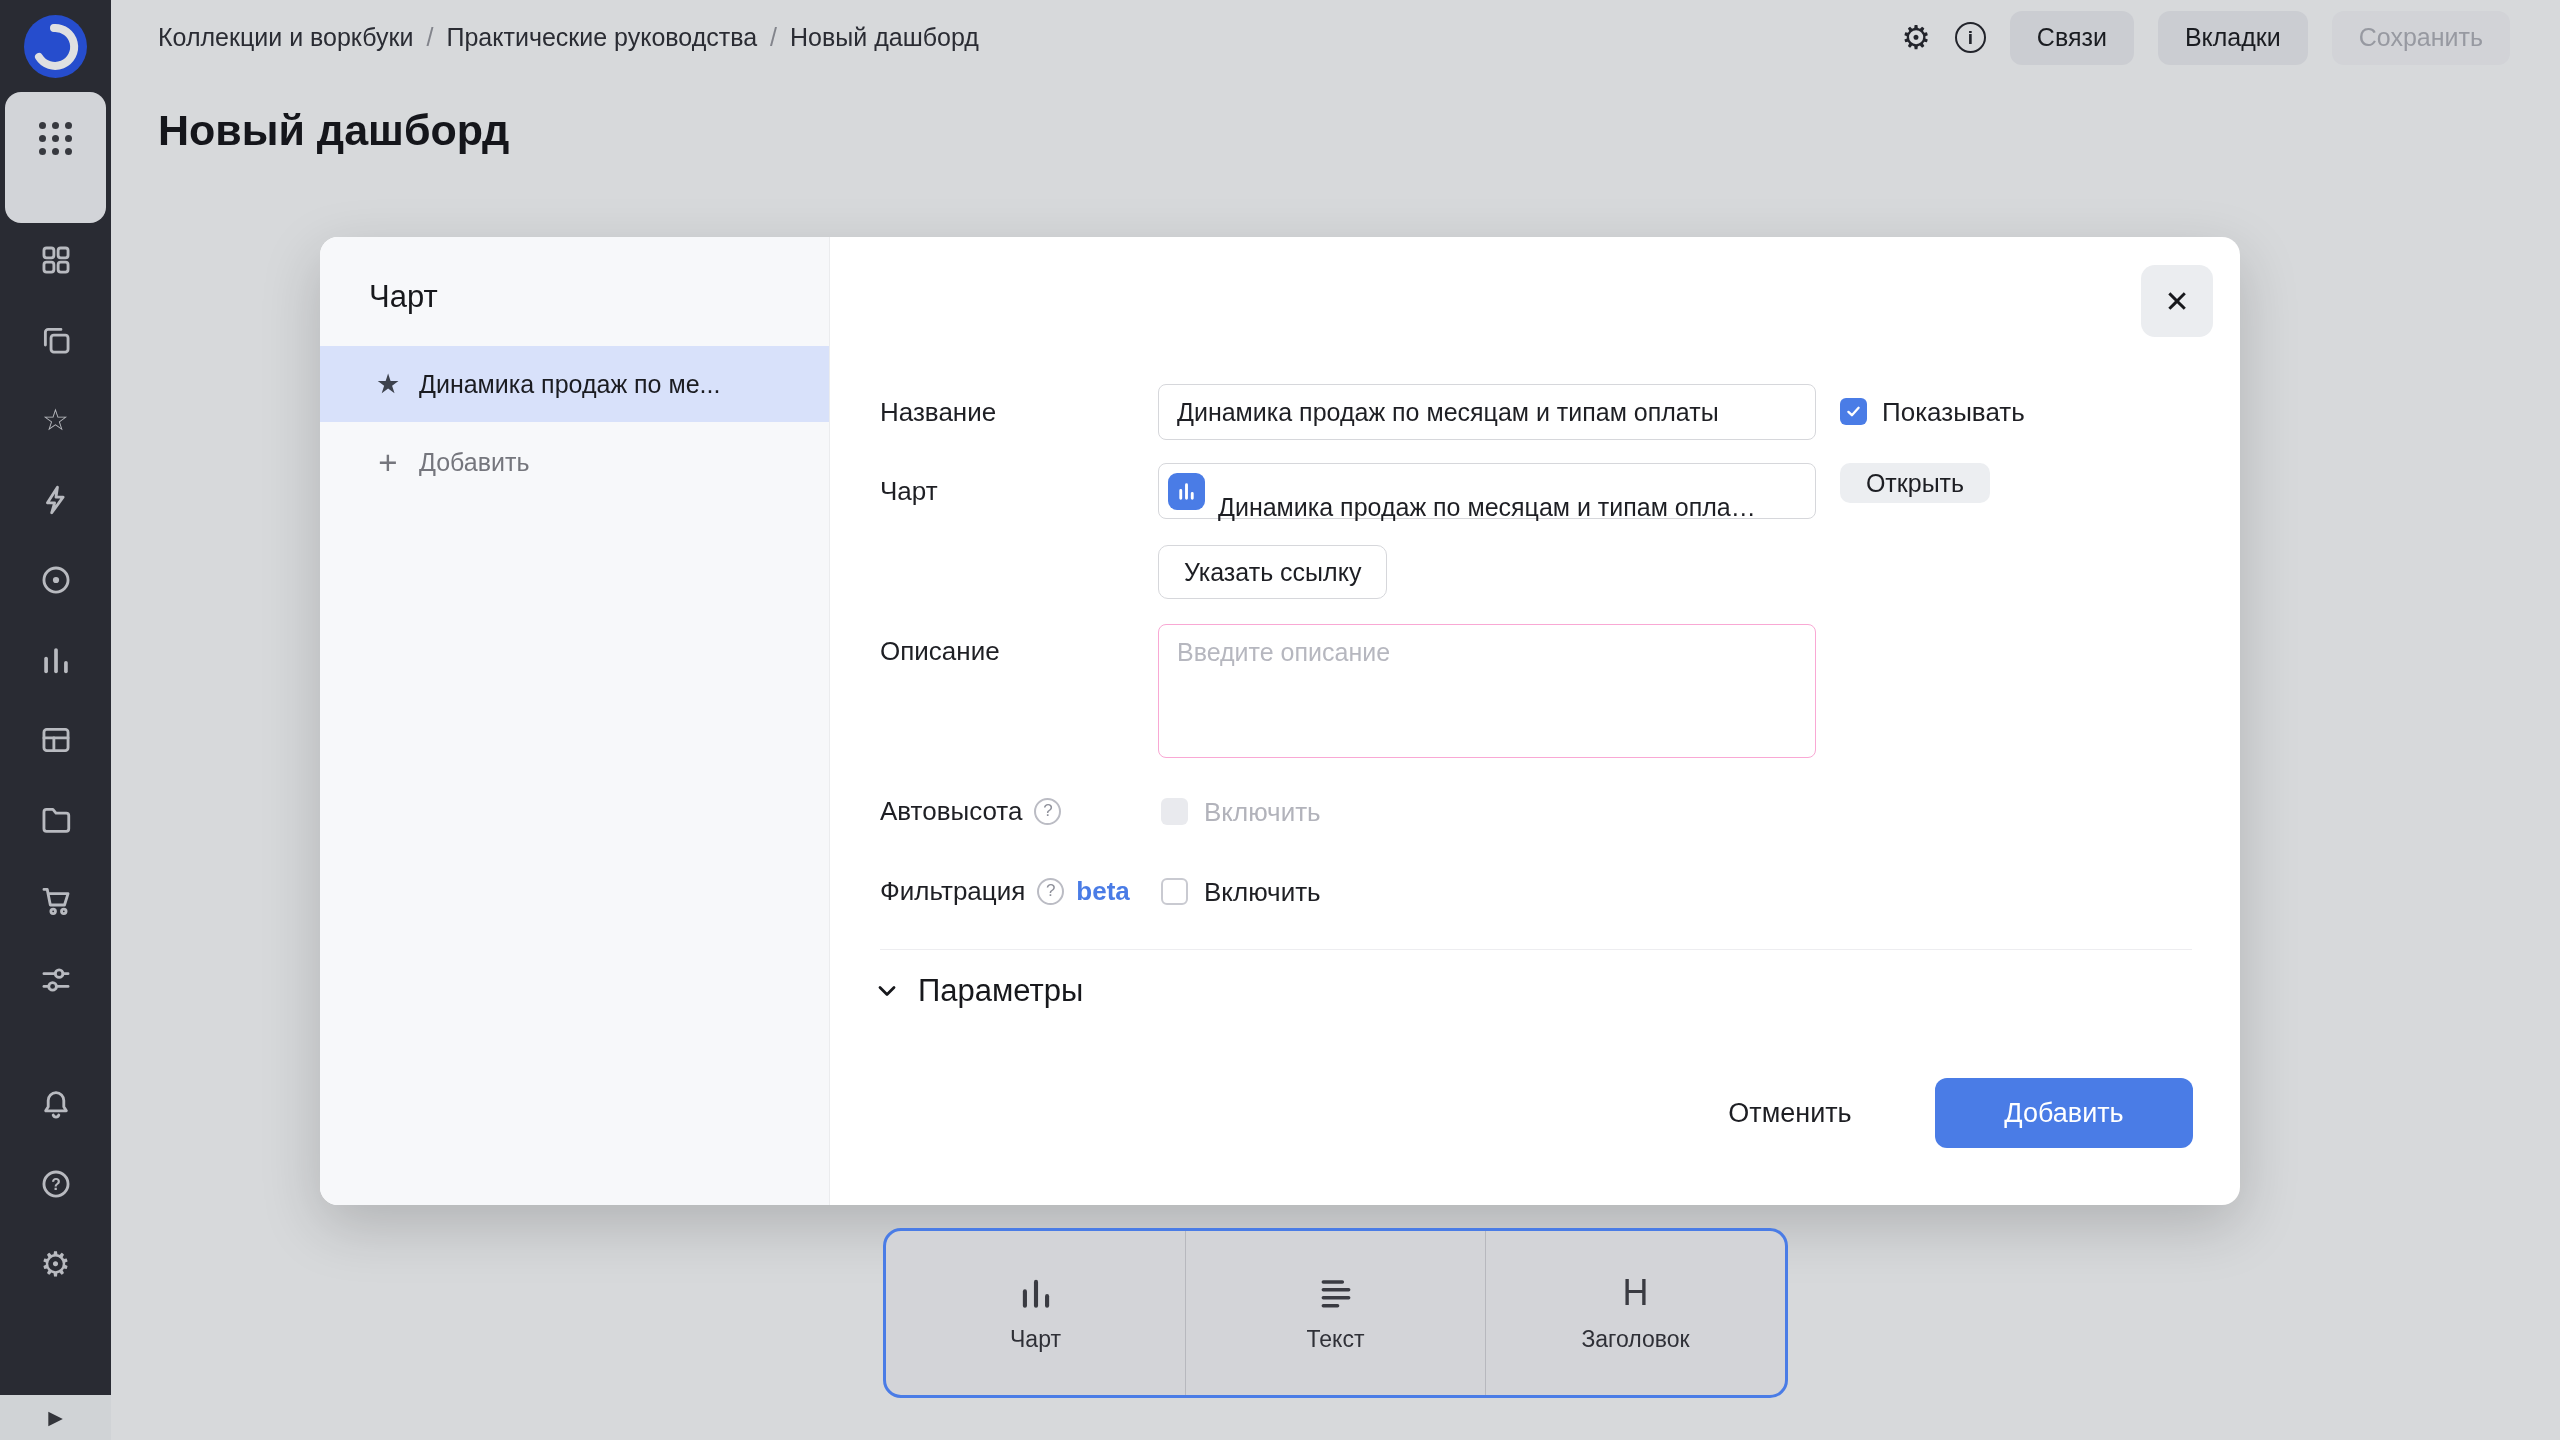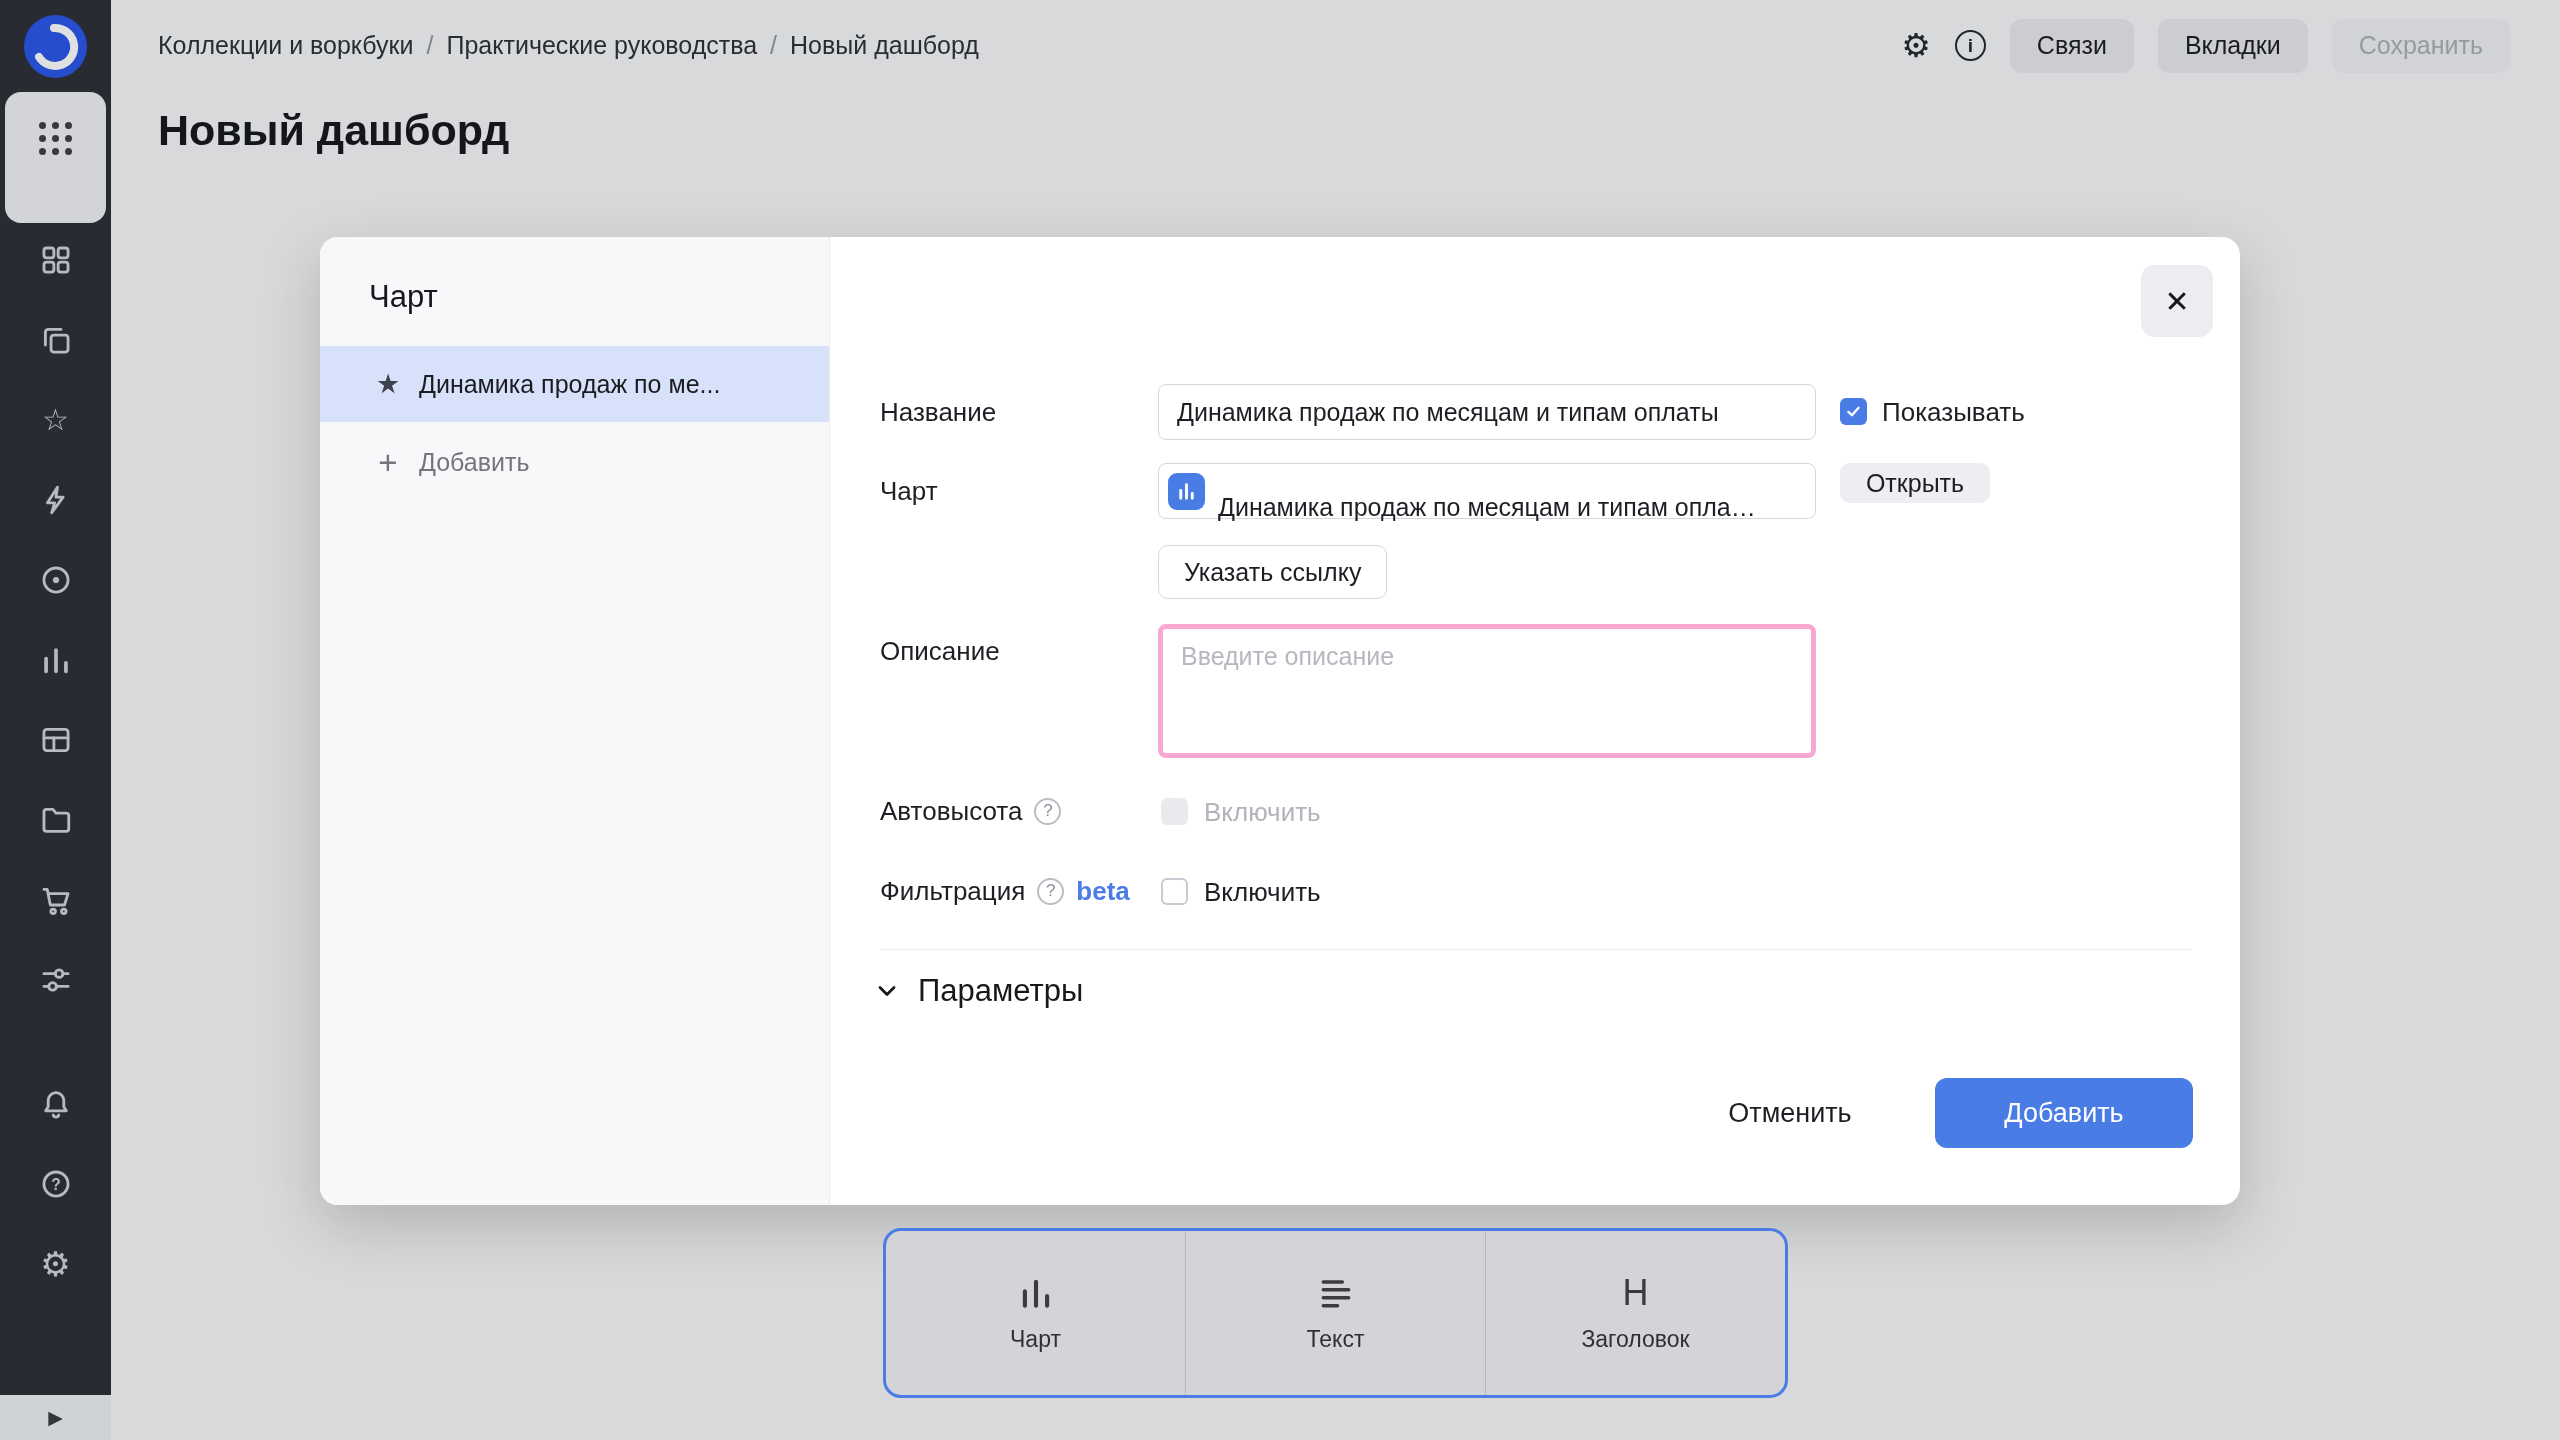--- a/index.html
+++ b/index.html
@@ -20,21 +20,21 @@
   .icon-stack { position:absolute; left:0; right:0; display:flex; flex-direction:column; gap:32px; }
   .stack-main { top:236px; }
   .stack-bottom { top:1080px; }
   .sicon { height:48px; display:flex; align-items:center; justify-content:center; color:#d3d4d9; cursor:pointer; }
   .sicon svg { stroke:currentColor; fill:none; stroke-width:2; stroke-linecap:round; stroke-linejoin:round; }
   .glyph30 { font-size:30px; line-height:1; }
   .glyph34 { font-size:34px; line-height:1; }
   .side-footer { position:absolute; bottom:0; left:0; right:0; height:45px; background:#eef0f3; display:flex; align-items:center; justify-content:center; color:#3a3b41; font-size:19px; cursor:pointer; }
 
   
-  .topbar { position:absolute; left:111px; top:8px; right:0; height:75px; display:flex; align-items:center; padding:0 50px 0 47px; }
+  .topbar { position:absolute; left:111px; top:0; right:0; height:75px; display:flex; align-items:center; padding:0 50px 0 47px; }
   .crumbs { display:flex; align-items:center; gap:13px; font-size:25px; color:#303138; }
   .crumb { cursor:pointer; white-space:nowrap; }
   .crumb-sep { color:#95969d; }
   .topbar-right { margin-left:auto; display:flex; align-items:center; gap:24px; }
   .gear-glyph { font-size:33px; line-height:1; color:#27282e; cursor:pointer; }
   .info-glyph { width:31px; height:31px; border:2.5px solid #27282e; border-radius:50%; display:flex; align-items:center; justify-content:center; font-size:19px; font-weight:700; color:#27282e; cursor:pointer; }
   .tb-btn { height:54px; padding:0 27px; border:none; border-radius:12px; background:#e9eaee; font:inherit; font-size:25px; color:#1d1e23; display:flex; align-items:center; cursor:pointer; }
   .tb-btn.disabled { background:#f0f1f4; color:#adaeb6; cursor:default; }
 
   .page-title { position:absolute; left:158px; top:106px; font-size:43px; font-weight:700; color:#17181c; }
@@ -55,21 +55,21 @@
   .mclose { position:absolute; left:1821px; top:28px; width:72px; height:72px; border:none; border-radius:14px; background:#ebedf0; display:flex; align-items:center; justify-content:center; font-size:30px; color:#17181c; cursor:pointer; }
 
   .flabel { position:absolute; left:560px; height:32px; display:flex; align-items:center; gap:12px; font-size:26px; color:#1e1f24; }
   .finput { position:absolute; left:838px; top:147px; width:658px; height:56px; border:1px solid #d6d7db; border-radius:8px; font:inherit; font-size:25px; padding:0 18px; color:#1e1f24; background:#fff; }
   .chart-field { position:absolute; left:838px; top:226px; width:658px; height:56px; border:1px solid #d6d7db; border-radius:8px; display:flex; align-items:center; gap:13px; padding:0 16px 0 9px; cursor:pointer; }
   .chip { width:37px; height:37px; border-radius:9px; background:var(--accent); display:flex; align-items:center; justify-content:center; flex:none; }
   .chart-field-text { font-size:25px; white-space:nowrap; overflow:hidden; text-overflow:ellipsis;margin-top:32px; }
   .btn { border:none; font:inherit; display:flex; align-items:center; justify-content:center; cursor:pointer; }
   .btn-open { position:absolute; left:1520px; top:226px; width:150px; height:40px; border-radius:10px; background:#eceef1; font-size:25px; color:#1d1e23; }
   .btn-link { position:absolute; left:838px; top:308px; height:54px; padding:0 25px; border-radius:10px; background:#fff; border:1px solid #d6d7db; font-size:25px; color:#1d1e23; }
-  .ftextarea { position:absolute; left:838px; top:387px; width:658px; height:134px; border:5px solid #f9a8d4; border-radius:8px; font:inherit; font-size:25px; padding:13px 18px; resize:none; color:#1e1f24; }
+  .ftextarea { position:absolute; left:838px; top:387px; width:658px; height:134px; border:1px solid #f9a8d4; border-radius:8px; font:inherit; font-size:25px; padding:13px 18px; resize:none; color:#1e1f24; }
   .ftextarea::placeholder { color:#b6b7bf; }
 
   .checkbox { position:absolute; width:27px; height:27px; border-radius:6px; cursor:pointer; }
   .checkbox.checked { background:var(--accent); display:flex; align-items:center; justify-content:center; }
   .checkbox.unchecked { background:#fff; border:2px solid #c9cad1; }
   .checkbox.disabled { background:#e9eaee; cursor:default; }
   .chk-label { position:absolute; font-size:26px; color:#1e1f24; }
   .chk-label.muted { color:#b2b3bb; }
   .qmark { width:27px; height:27px; border:2px solid #bbbcc4; border-radius:50%; display:flex; align-items:center; justify-content:center; font-size:17px; color:#8e909a; flex:none; cursor:pointer; }
   .beta { color:var(--accent); font-weight:700; }

